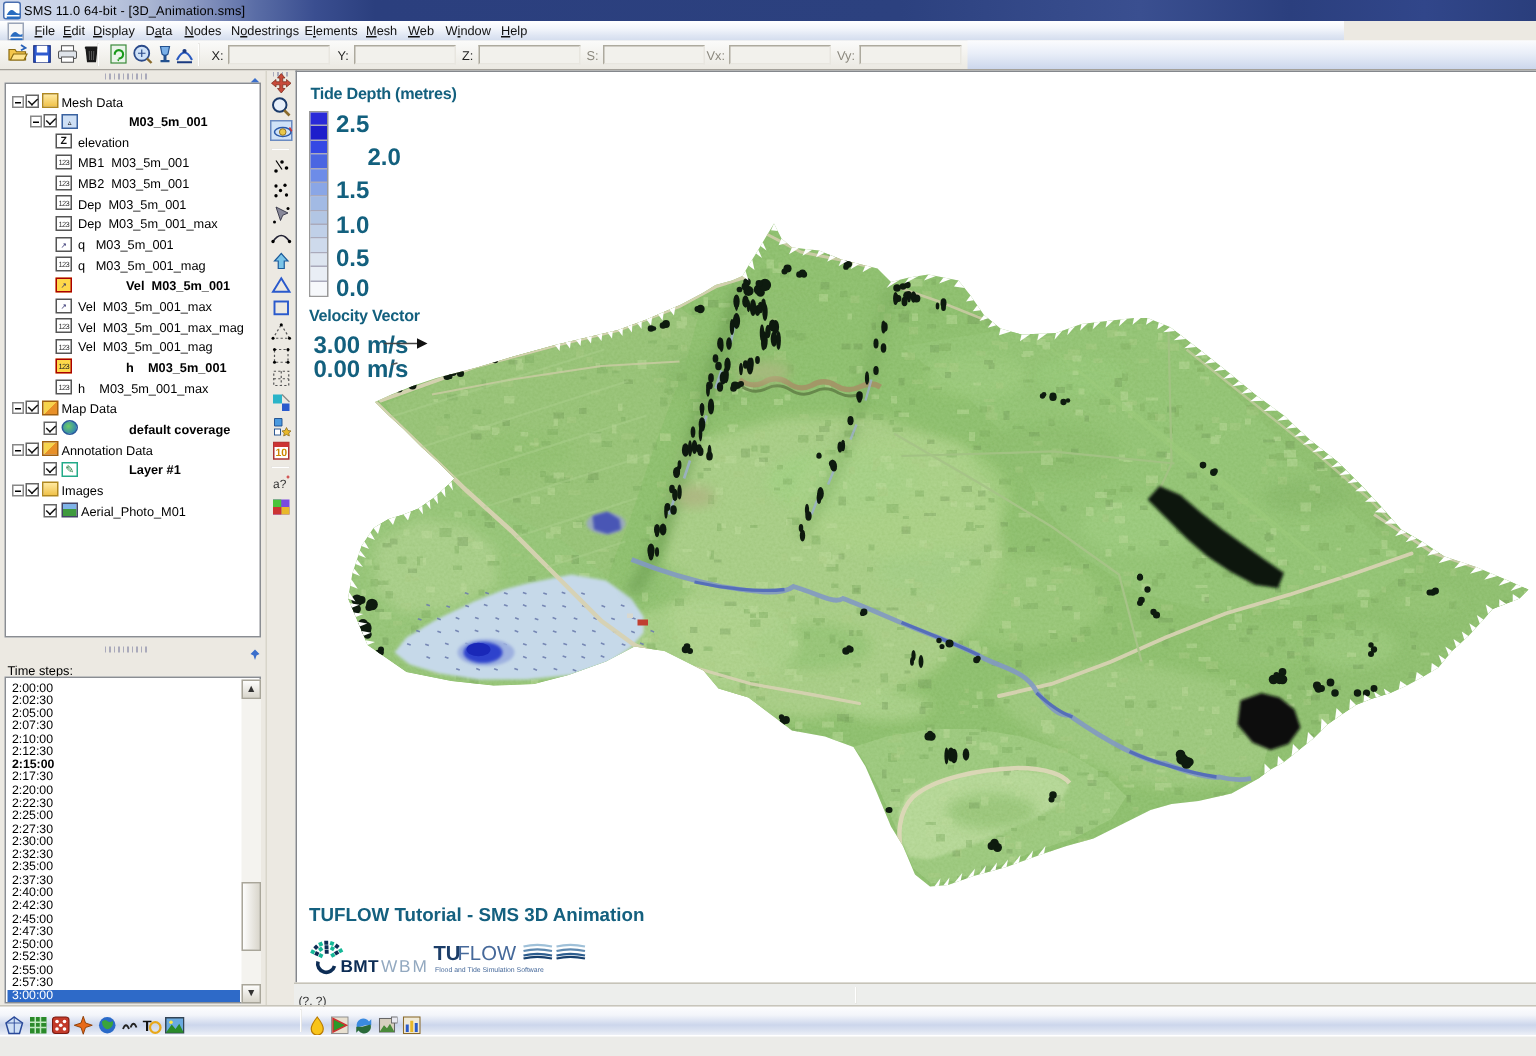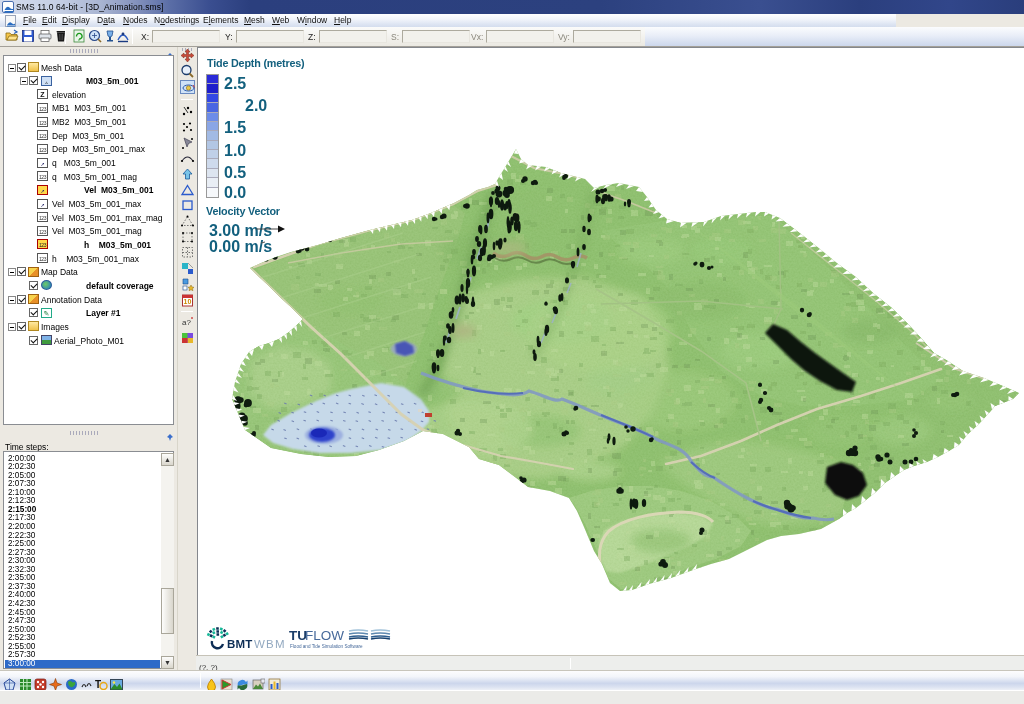--- a/index.html
+++ b/index.html
@@ -992,20 +992,21 @@
     <div class="legendtitle" style="left:8px; top:157px;">Velocity Vector</div>
     <div class="legendval" style="left:11px; top:174px;">3.00 m/s</div>
     <svg style="position:absolute; left:56px; top:176px;" width="32" height="10">
         <line x1="2" y1="5" x2="24" y2="5" stroke="#444" stroke-width="1"></line>
         <path d="M24 1.5 L31 5 L24 8.5 Z" fill="#111"></path>
       </svg>
     <div class="legendval" style="left:11px; top:190px;">0.00 m/s</div>
     <svg style="position:absolute; left:62px; top:193px;" width="8" height="6">
         <line x1="1" y1="2" x2="5" y2="1" stroke="#555" stroke-width="1"></line>
       </svg>
+    <div id="tutortext">TUFLOW Tutorial - SMS 3D Animation</div>
     <div id="logos">
 <svg style="position:absolute;left:0;top:0;" width="420" height="608">
 <rect x="22.6" y="587.5" width="2.6" height="2.6" fill="#16b898" transform="rotate(60 23.9 588.8)"></rect>
           <rect x="18.5" y="585.2" width="2.6" height="2.6" fill="#0d2d55" transform="rotate(-2 19.8 586.5)"></rect>
           <rect x="14.6" y="587.8" width="2.6" height="2.6" fill="#16b898" transform="rotate(-65 15.9 589.1)"></rect>
           <rect x="25.2" y="586.0" width="2.6" height="2.6" fill="#0d2d55" transform="rotate(60 26.5 587.2)"></rect>
           <rect x="22.3" y="583.1" width="2.6" height="2.6" fill="#16b898" transform="rotate(29 23.6 584.4)"></rect>
           <rect x="18.4" y="582.2" width="2.6" height="2.6" fill="#0d2d55" transform="rotate(-2 19.7 583.5)"></rect>
           <rect x="14.5" y="583.5" width="2.6" height="2.6" fill="#16b898" transform="rotate(-34 15.8 584.8)"></rect>
           <rect x="11.9" y="586.5" width="2.6" height="2.6" fill="#0d2d55" transform="rotate(-65 13.2 587.8)"></rect>

